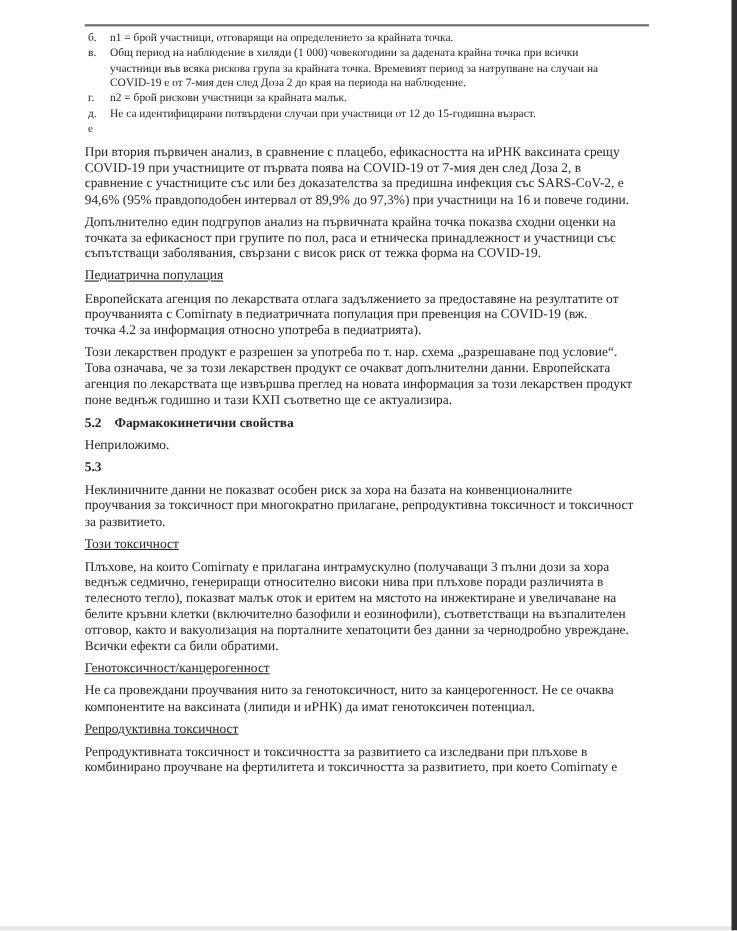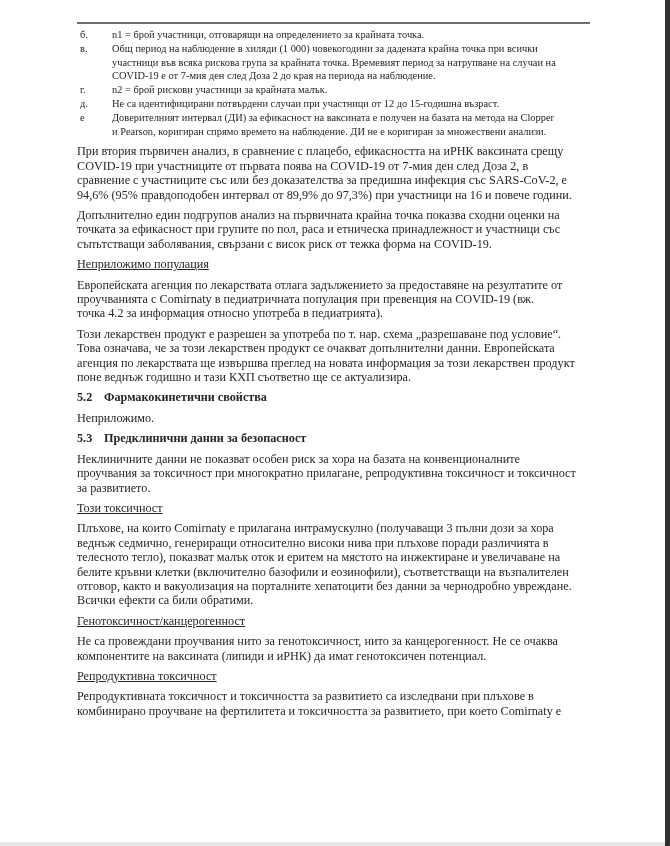--- a/index.html
+++ b/index.html
@@ -37,21 +37,20 @@
   .fn {
     display: flex;
     padding-left: 3px;
   }
   .fn-marker {
     flex: none;
     width: 20px;
   }
   .fn-text {
     white-space: pre;
-    margin-left: 12px;
   }
 
   .body-block {
     font-size: 12.2px;
     line-height: 14.4px;
     margin: 6px 0 0 0;
     white-space: pre;
   }
 
   .underlined-heading {
@@ -107,55 +106,52 @@
       <div class="fn">
         <span class="fn-marker">г.</span>
         <span class="fn-text">n2 = брой рискови участници за крайната малък.</span>
       </div>
       <div class="fn">
         <span class="fn-marker">д.</span>
         <span class="fn-text">Не са идентифицирани потвърдени случаи при участници от 12 до 15-годишна възраст.</span>
       </div>
       <div class="fn">
         <span class="fn-marker">е</span>
-        <span class="fn-text">Доверителният интервал (ДИ) за ефикасност на ваксината е получен на базата на метода на Clopper
-и Pearson, коригиран спрямо времето на наблюдение. ДИ не е коригиран за множествени анализи.</span>
       </div>
     </div>
 
     <div class="body-block">При втория първичен анализ, в сравнение с плацебо, ефикасността на иРНК ваксината срещу
 COVID-19 при участниците от първата поява на COVID-19 от 7-мия ден след Доза 2, в
 сравнение с участниците със или без доказателства за предишна инфекция със SARS-CoV-2, е
 94,6% (95% правдоподобен интервал от 89,9% до 97,3%) при участници на 16 и повече години.</div>
 
     <div class="body-block">Допълнително един подгрупов анализ на първичната крайна точка показва сходни оценки на
 точката за ефикасност при групите по пол, раса и етническа принадлежност и участници със
 съпътстващи заболявания, свързани с висок риск от тежка форма на COVID-19.</div>
 
-    <div class="body-block underlined-heading">Неприложимо популация</div>
+    <div class="body-block underlined-heading">Педиатрична популация</div>
 
     <div class="body-block">Европейската агенция по лекарствата отлага задължението за предоставяне на резултатите от
 проучванията с Comirnaty в педиатричната популация при превенция на COVID-19 (вж.
 точка 4.2 за информация относно употреба в педиатрията).</div>
 
     <div class="body-block">Този лекарствен продукт е разрешен за употреба по т. нар. схема „разрешаване под условие“.
 Това означава, че за този лекарствен продукт се очакват допълнителни данни. Европейската
 агенция по лекарствата ще извършва преглед на новата информация за този лекарствен продукт
 поне веднъж годишно и тази КХП съответно ще се актуализира.</div>
 
     <div class="body-block section-heading">
       <span class="sec-num">5.2</span>
       <span class="sec-title">Фармакокинетични свойства</span>
     </div>
 
     <div class="body-block">Неприложимо.</div>
 
     <div class="body-block section-heading">
       <span class="sec-num">5.3</span>
-      <span class="sec-title">Предклинични данни за безопасност</span>
     </div>
 
     <div class="body-block">Неклиничните данни не показват особен риск за хора на базата на конвенционалните
 проучвания за токсичност при многократно прилагане, репродуктивна токсичност и токсичност
 за развитието.</div>
 
     <div class="body-block underlined-heading">Този токсичност</div>
 
     <div class="body-block">Плъхове, на които Comirnaty е прилагана интрамускулно (получаващи 3 пълни дози за хора
 веднъж седмично, генериращи относително високи нива при плъхове поради различията в

